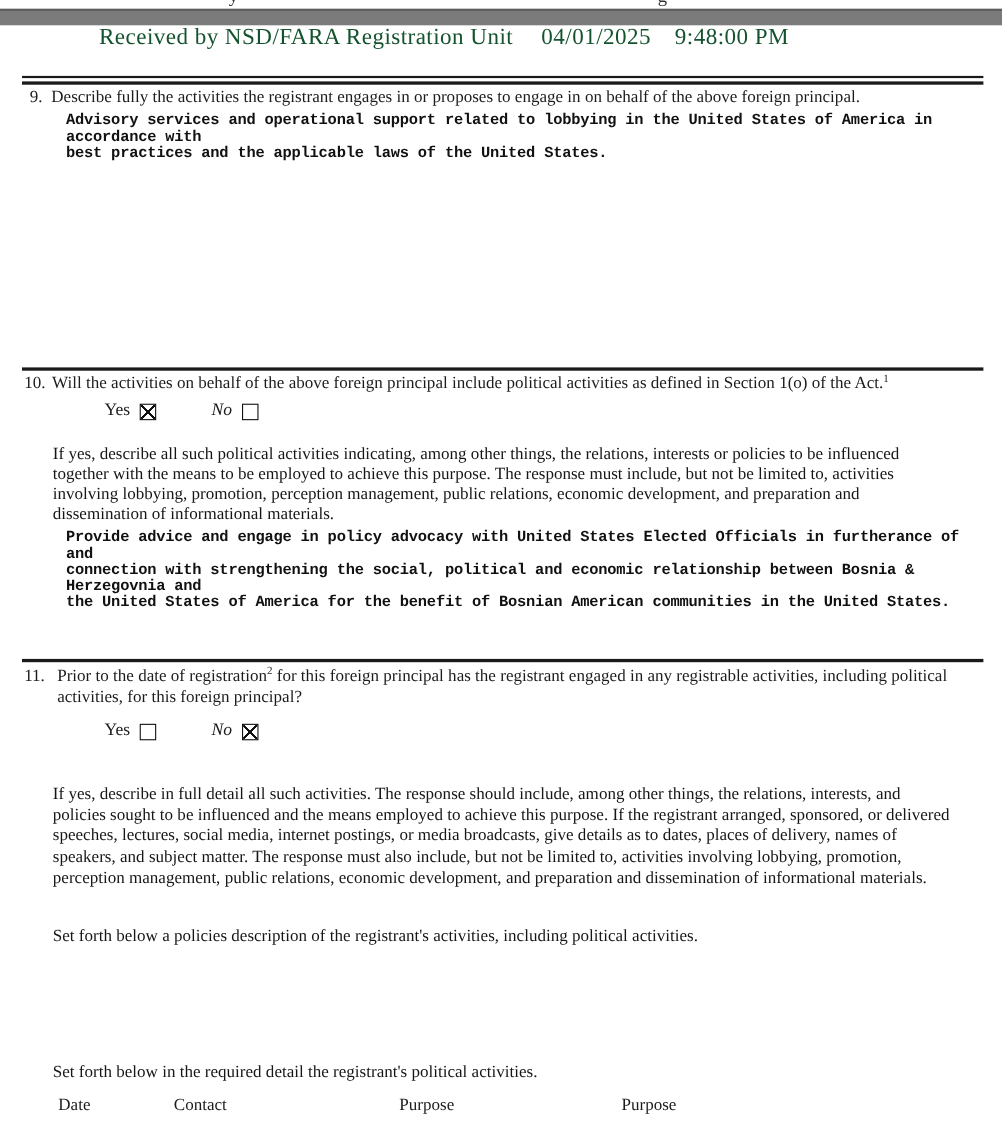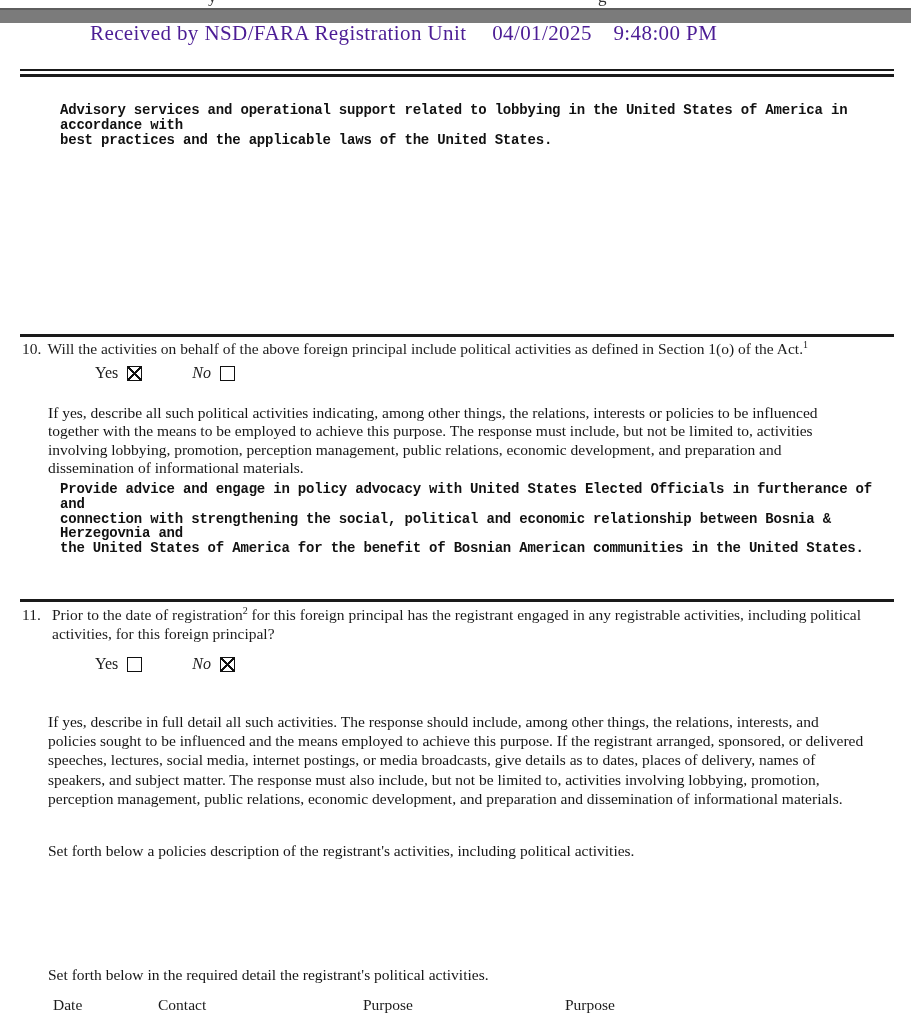--- a/index.html
+++ b/index.html
@@ -18,21 +18,21 @@
   .clip-strip span { position:absolute; top:-13px; font-size:17px; color:#333; }
   .frag-1 { left:208px; }
   .frag-2 { left:598px; }
 
   .gray-bar {
     position:absolute; top:8px; left:0; width:911px; height:15px;
     background:#7b7b7b; border-top:2px solid #5e5e5e;
   }
   .received-stamp {
     position:absolute; top:21px; left:90px;
-    font-size:21px; color:#4c1d95; letter-spacing:0.4px; white-space:nowrap;
+    font-size:21px; color:#14532d; letter-spacing:0.4px; white-space:nowrap;
   }
   .received-stamp .dt { margin-left:20px; }
   .received-stamp .tm { margin-left:16px; }
 
   .rule { position:absolute; left:20px; width:874px; background:#1a1a1a; }
   .rule-thin  { height:1.5px; }
   .rule-thick { height:2.5px; }
 
   .q-line { position:absolute; font-size:15.5px; line-height:18px; }
   .q-num { display:inline-block; margin-right:8px; }
@@ -40,21 +40,21 @@
 
   .mono-answer {
     position:absolute;
     font-family:"Liberation Mono", "DejaVu Sans Mono", monospace;
     font-size:14px; font-weight:bold; line-height:15px;
     color:#111; white-space:pre-line; letter-spacing:-0.2px;
   }
 
   .para { position:absolute; font-size:15.5px; color:#161616; }
 
-  .check-row { position:absolute; display:flex; align-items:center; font-size:16px; }
+  .check-row { position:absolute; display:flex; align-items:flex-end; font-size:16px; }
   .checkbox {
     display:inline-block; width:15px; height:15px;
     border:1.7px solid #111; position:relative; margin-left:9px;
     background:#fff;
   }
   .checkbox.checked::after {
     content:""; position:absolute; inset:0;
     background:
       linear-gradient(to top right,  transparent 45%, #111 45%, #111 55%, transparent 55%),
       linear-gradient(to bottom right, transparent 45%, #111 45%, #111 55%, transparent 55%);
@@ -82,20 +82,23 @@
 
   <div class="received-stamp">
     <span>Received by NSD/FARA Registration Unit</span>
     <span class="dt">04/01/2025</span>
     <span class="tm">9:48:00 PM</span>
   </div>
 
   <div class="rule rule-thin" style="top:69px;"></div>
   <div class="rule rule-thick" style="top:74px;"></div>
 
+  <div class="q-line" style="top:80px; left:27px; width:870px;">
+    <span class="q-num">9.</span><span>Describe fully the activities the registrant engages in or proposes to engage in on behalf of the above foreign principal.</span>
+  </div>
   <div class="mono-answer" style="top:103px; left:60px; width:840px;">Advisory services and operational support related to lobbying in the United States of America in accordance with
 best practices and the applicable laws of the United States.</div>
 
   <div class="rule rule-thick" style="top:334px;"></div>
 
   <div class="q-line" style="top:340px; left:22px; width:880px;">
     <span class="q-num" style="margin-right:6px;text-align:right;">10.</span><span>Will the activities on behalf of the above foreign principal include political activities as defined in Section 1(o) of the Act.</span><sup>1</sup>
   </div>
 
   <div class="check-row" style="top:364px; left:95px;">

